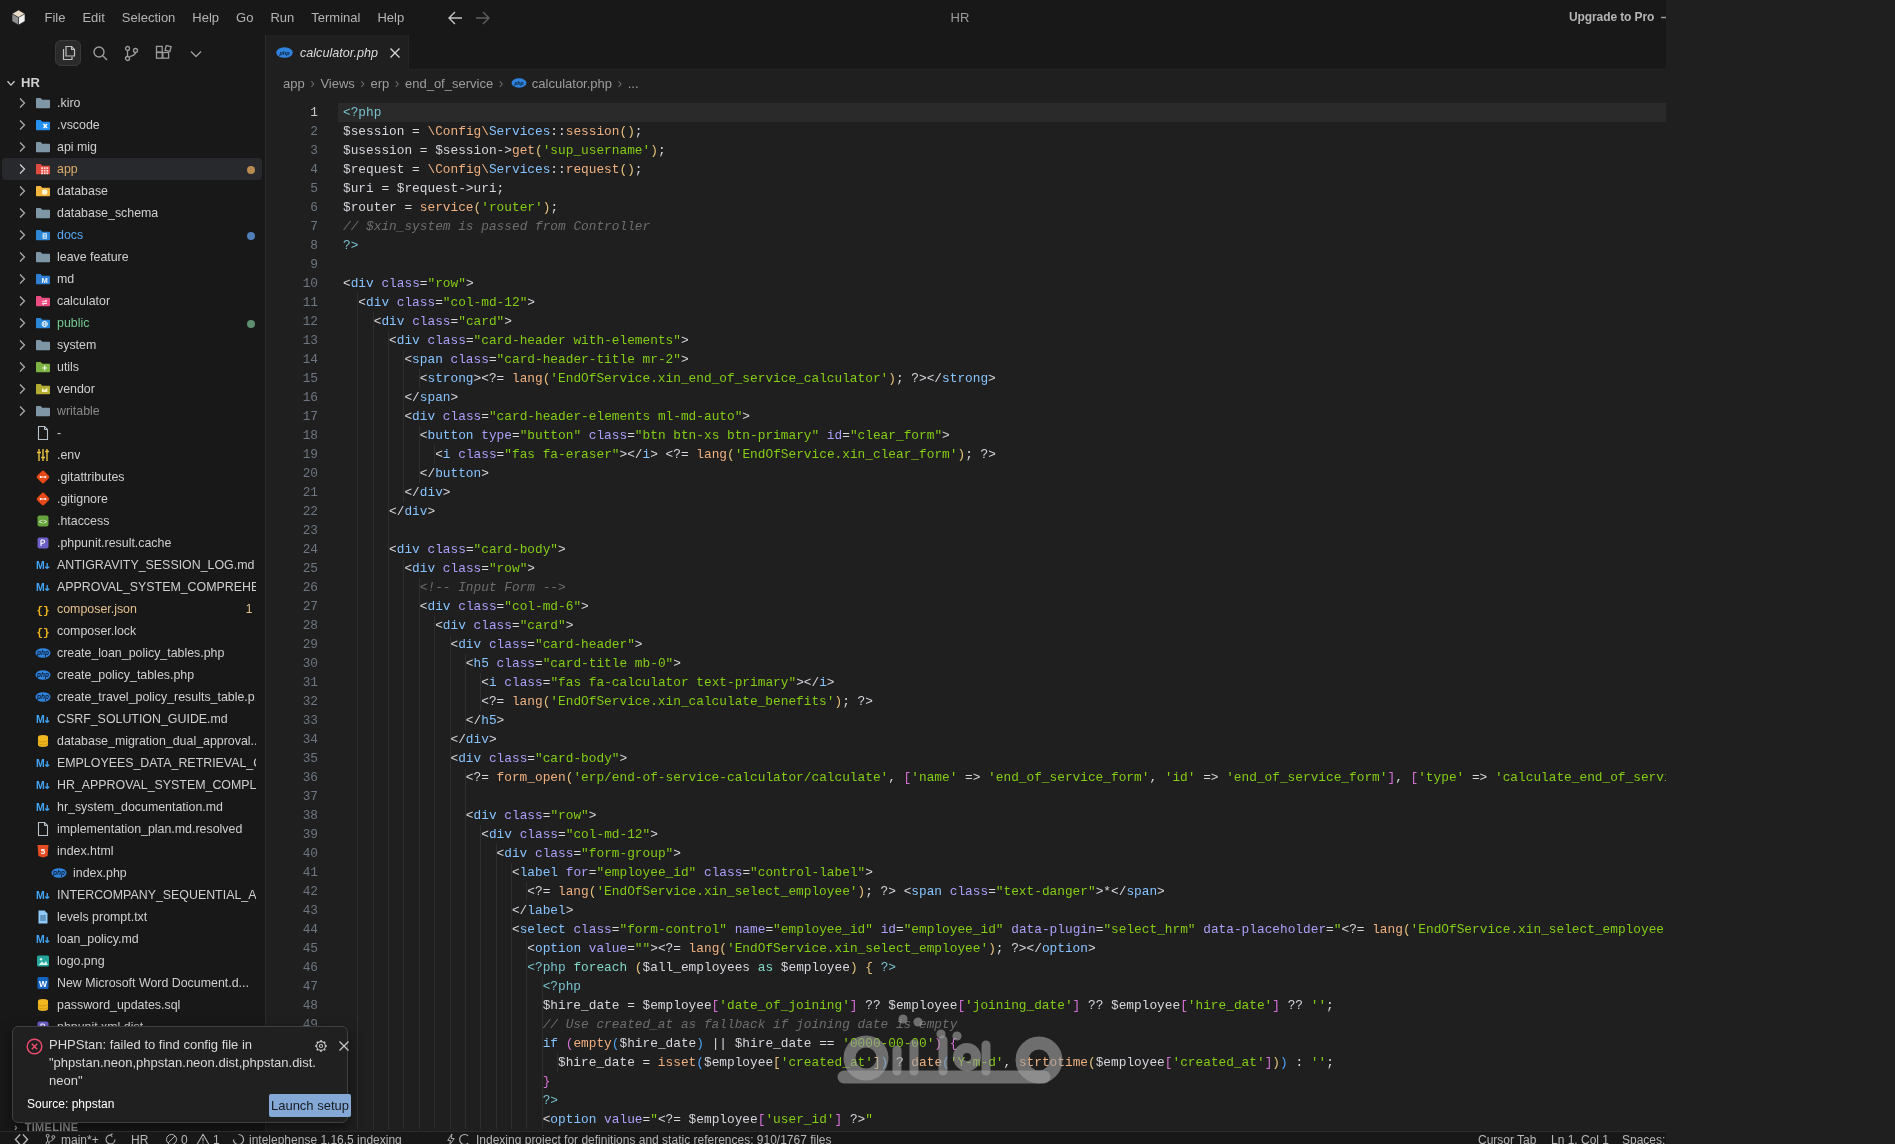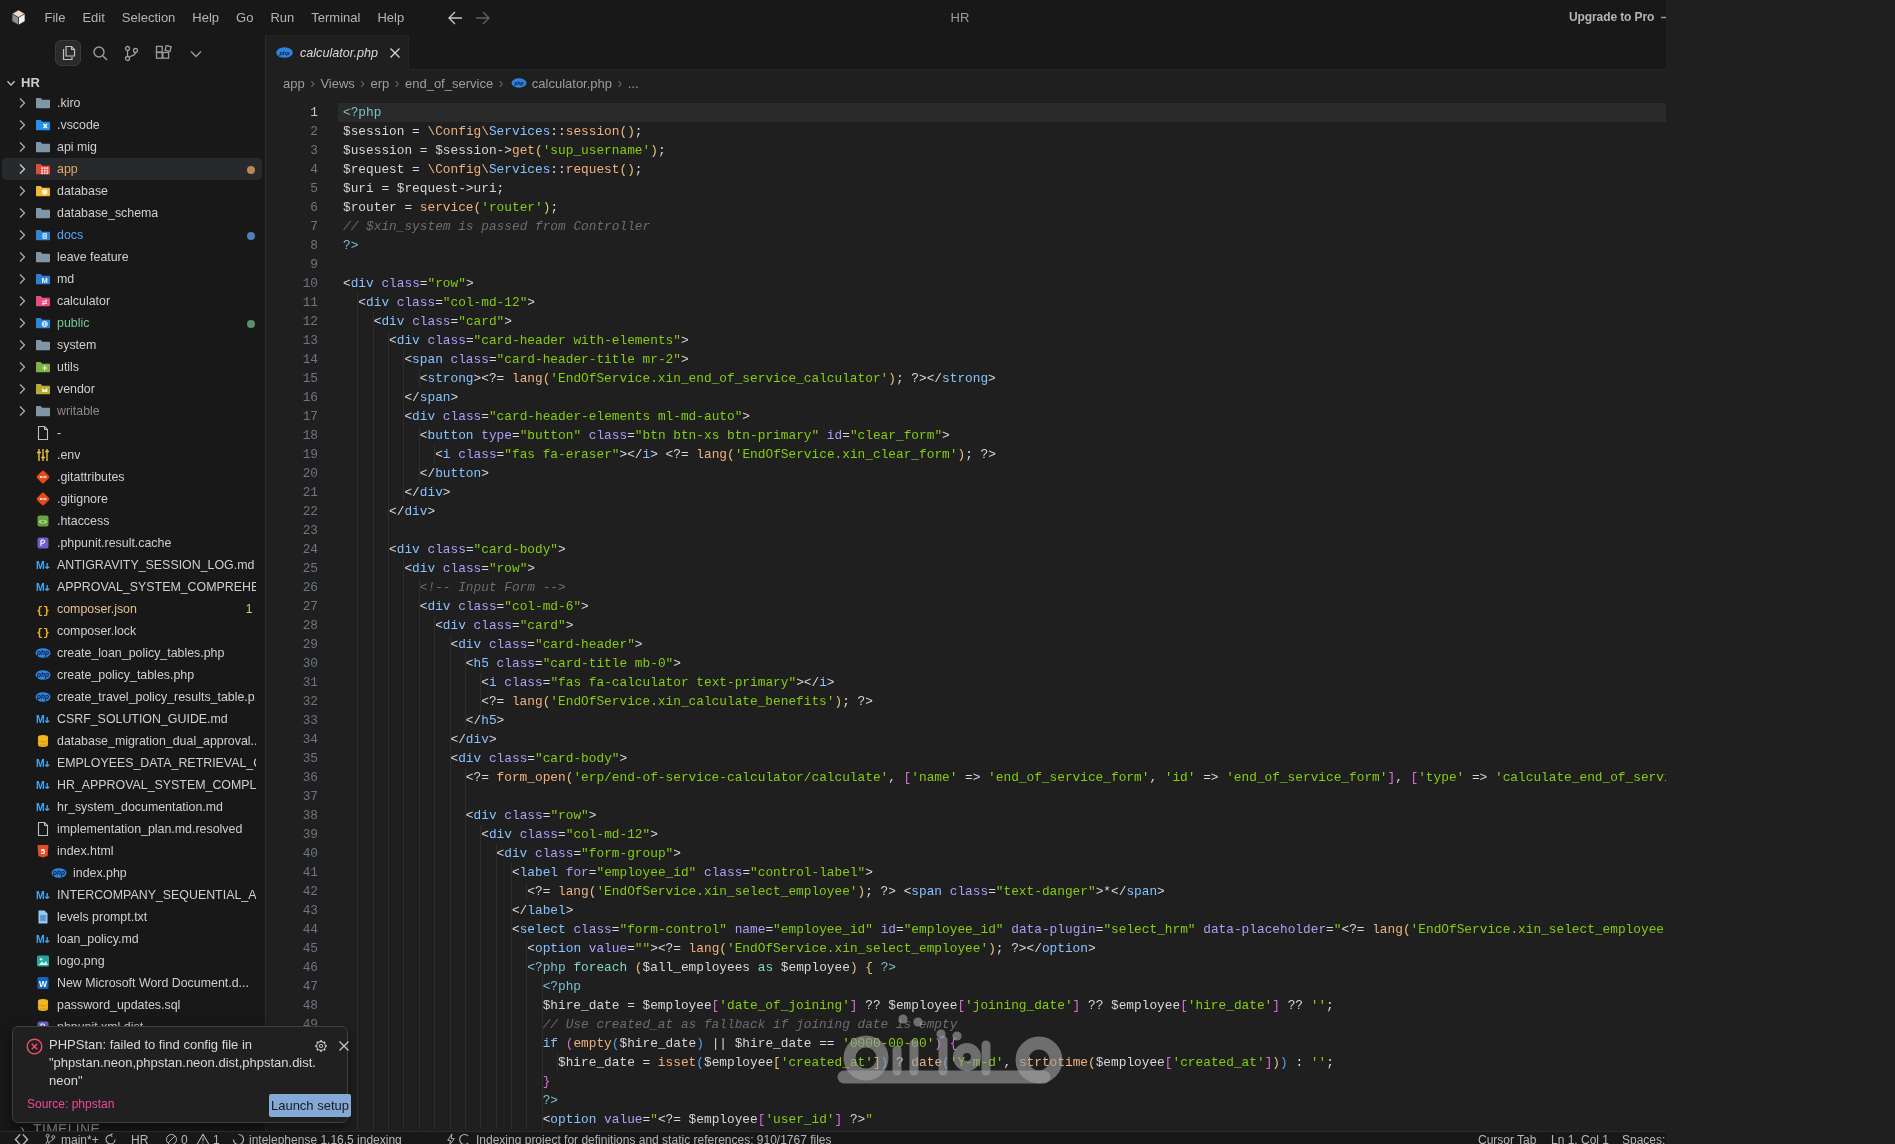--- a/index.html
+++ b/index.html
@@ -40,26 +40,26 @@
 .iw{display:inline-block;height:19px;vertical-align:top;background:repeating-linear-gradient(to right,transparent 0 calc(2ch - 1px),#2e2e2e calc(2ch - 1px) 2ch)}
 .w{color:#d6d6dd}.t{color:#83d6c5}.k{color:#87c3ff}.a{color:#aaa0fa}.s{color:#84cc16}
 .f{color:#efb080}.c{color:#6d6d6d;font-style:italic}.g{color:#e5c07b}.o{color:#d670d6}
 .u{color:#4ba3f5}.y{color:#79c0ce}
 
 #wm{position:absolute;left:820px;top:1005px;width:260px;height:130px;pointer-events:none}
 #wmtext{position:absolute;left:833px;top:1085px;width:234px;text-align:center;font-weight:bold;font-size:38px;color:rgba(163,163,163,.60);letter-spacing:0px}
 
 #toast{position:absolute;left:12px;top:1026px;width:336px;height:97px;background:#202020;border:1px solid #404040;border-radius:6px;box-shadow:0 6px 14px rgba(0,0,0,.5);font-size:13px;color:#d8d8d8}
 #toast .msg{position:absolute;left:36px;top:9px;width:262px;line-height:18px}
-#toast .src{position:absolute;left:14px;top:70px;color:#ec4899;font-size:12px}
+#toast .src{position:absolute;left:14px;top:70px;color:#ffffff;font-size:12px}
 #toast .btn{position:absolute;left:256px;top:67px;width:82px;height:23px;background:#84a9d6;color:#171b20;text-align:center;line-height:23px;border-radius:2px;font-size:13px}
 
 #statusbar{position:absolute;left:0;top:1131px;width:1895px;height:22px;background:#181818;border-top:1px solid #2b2b2b;color:#b7b7b7;font-size:12px}
 #statusbar .it{position:absolute;top:0;height:22px;line-height:17px;white-space:nowrap}
-#tlhead{position:absolute;left:20px;top:1121px;font-size:14px;font-weight:normal;color:#9f9f9f;letter-spacing:.3px}
+#tlhead{position:absolute;left:14px;top:1121px;font-size:11px;font-weight:bold;color:#9f9f9f;letter-spacing:.3px}
 svg{display:block}
 </style></head><body>
 <div id="app">
 <div id="titlebar">
       <svg width="15" height="17" viewBox="0 0 15 17" style="position:absolute;left:11px;top:9px">
 <path d="M7.5 1 L14 4.7 L7.5 8.4 L1 4.7 Z" fill="#e9dcc8"></path>
 <path d="M7.5 8.4 L14 4.7 V12.3 L7.5 16 Z" fill="#f0f0f0"></path>
 <path d="M7.5 8.4 L1 4.7 V12.3 L7.5 16 Z" fill="#8f8f8f"></path>
 <path d="M7.5 1 L14 4.7 V12.3 L7.5 16 L1 12.3 V4.7 Z M1 4.7 L7.5 8.4 L14 4.7 M7.5 8.4 V16" fill="none" stroke="#1b1b1b" stroke-width=".6"></path>
       </svg>

